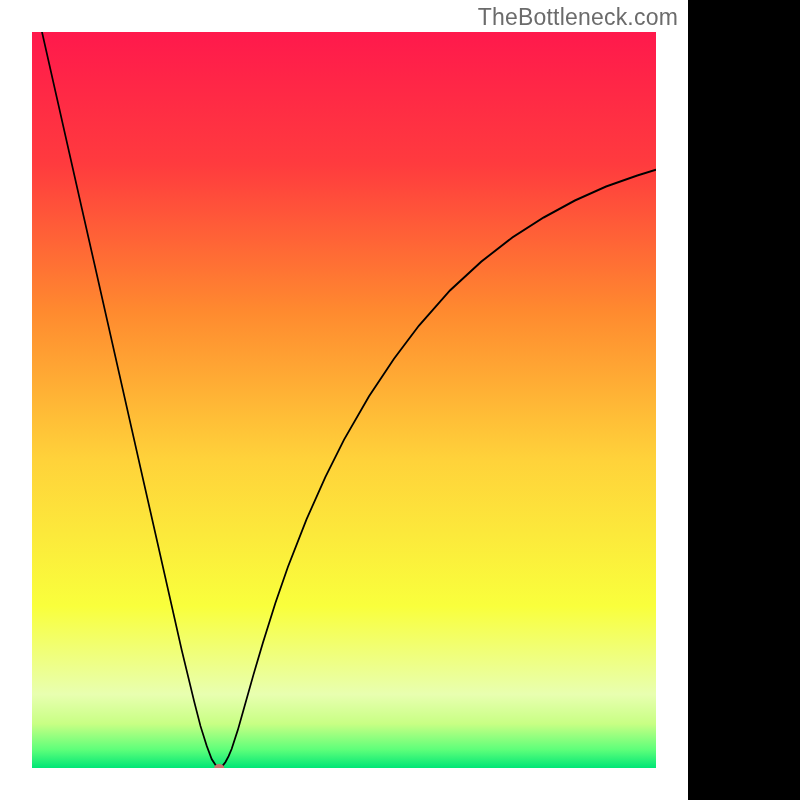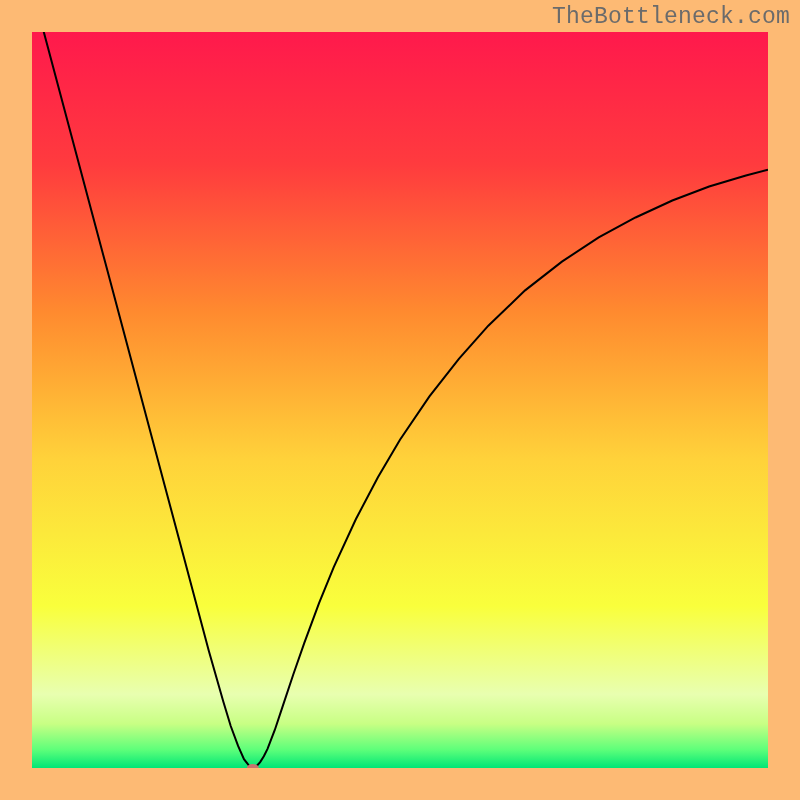--- a/index.html
+++ b/index.html
@@ -6,24 +6,23 @@
     margin: 0;
     padding: 0;
     width: 800px;
     height: 800px;
     background: #000;
     font-family: Arial, Helvetica, sans-serif;
     overflow: hidden;
   }
   .frame {
     position: relative;
-    width: 800px;
+    width: 688px;
     height: 800px;
-    background: #fdba74;
-    font-family: Liberation Mono, monospace;
+    background: #ffffff;
   }
   .watermark {
     position: absolute;
     top: 4px;
     right: 10px;
     color: #6b6b6b;
     font-size: 23px;
     font-weight: 500;
     letter-spacing: 0.2px;
     pointer-events: none;

